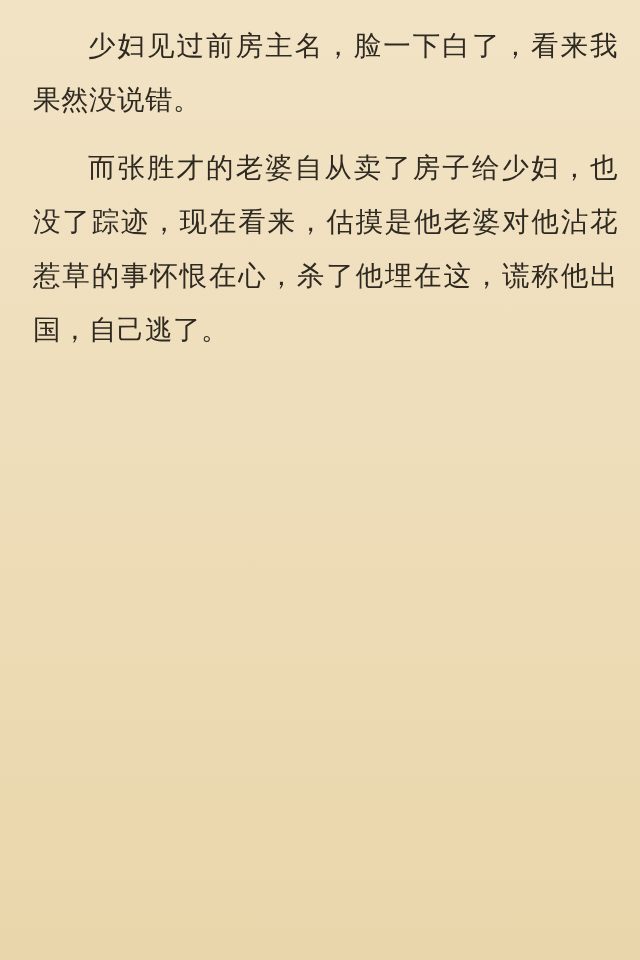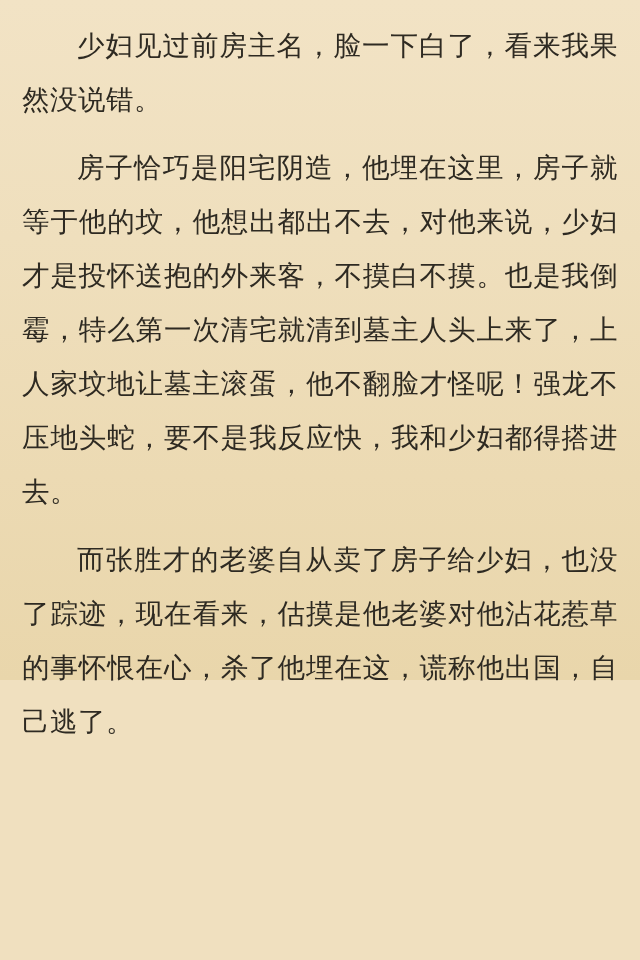--- a/index.html
+++ b/index.html
@@ -9,24 +9,24 @@
   body {
     width: 640px;
     height: 960px;
     background: #f0e0bf;
     font-family: "DejaVu Sans", "Liberation Sans", sans-serif;
     overflow: hidden;
   }
   .page {
     position: relative;
     width: 640px;
-    height: 680px;
+    height: 960px;
     background: linear-gradient(180deg, #f2e3c5 0%, #efdfbd 35%, #ecdab3 70%, #e9d6ab 100%);
     box-sizing: border-box;
-    padding: 18px 22px 0 22px;
+    padding: 18px 22px 0 33px;
   }
   .reader-body {
     color: #2e2a22;
     font-size: 27.5px;
     line-height: 54px;
     letter-spacing: 0.5px;
     text-align: justify;
     text-justify: inter-ideograph;
   }
   .para {
@@ -36,17 +36,16 @@
   .para:last-child {
     margin-bottom: 0;
   }
 </style>
 </head>
 <body>
 
 <div class="page">
   <div class="reader-body">
     <p class="para">少妇见过前房主名，脸一下白了，看来我果然没说错。</p>
-    <p class="para">房子恰巧是阳宅阴造，他埋在这里，房子就等于他的坟，他想出都出不去，对他来说，少妇才是投怀送抱的外来客，不摸白不摸。也是我倒霉，特么第一次清宅就清到墓主人头上来了，上人家坟地让墓主滚蛋，他不翻脸才怪呢！强龙不压地头蛇，要不是我反应快，我和少妇都得搭进去。</p>
     <p class="para">而张胜才的老婆自从卖了房子给少妇，也没了踪迹，现在看来，估摸是他老婆对他沾花惹草的事怀恨在心，杀了他埋在这，谎称他出国，自己逃了。</p>
 
   </div>
 </div>
 
 </body></html>

